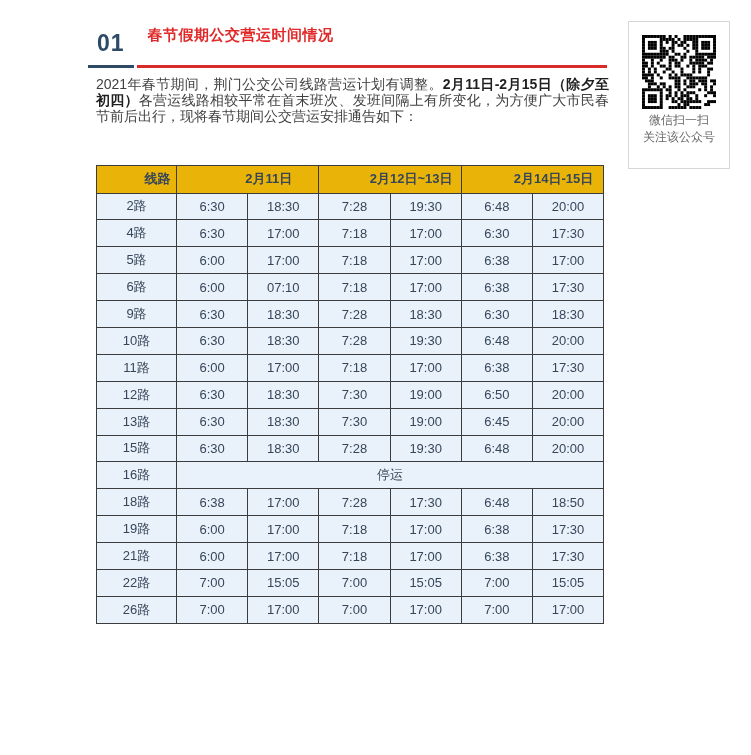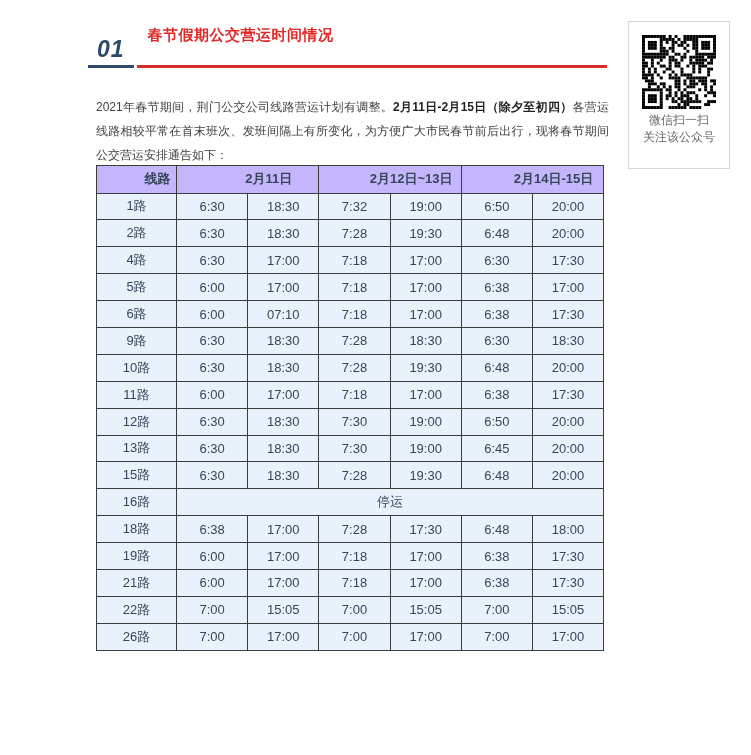--- a/index.html
+++ b/index.html
@@ -25,47 +25,46 @@
     top: 26px;
     width: 519px;
     display: flex;
     align-items: stretch;
   }
   .section-num {
     font-size: 23px;
     font-weight: bold;
     color: #2d4a66;
     border-bottom: 3px solid #2d4a66;
-    padding: 0 9px 2px 9px;
+    padding: 0 9px 8px 9px;
     letter-spacing: 1px;
     display: flex;
     align-items: flex-end;
-    font-style: italic;
   }
   .section-title {
     flex: 1;
     font-size: 15px;
     font-weight: bold;
     color: #e02a2a;
     border-bottom: 3px solid #d92b2b;
     padding: 0 0 20px 11px;
     margin-left: 3px;
     display: flex;
     align-items: flex-end;
     letter-spacing: 0.5px;
   }
 
   
   .intro {
     position: absolute;
     left: 96px;
-    top: 83px;
+    top: 62px;
     width: 513px;
-    font-size: 12px;
-    line-height: 24px;
+    font-size: 14px;
+    line-height: 16px;
     color: #404040;
     text-align: justify;
   }
   .intro strong { color: #1f1f1f; }
 
   
   table.schedule {
     position: absolute;
     left: 96px;
     top: 165px;
@@ -78,21 +77,21 @@
   }
   table.schedule th, table.schedule td {
     border: 1px solid #3c3c3c;
     padding: 0;
     overflow: hidden;
     white-space: nowrap;
   }
   table.schedule th {
     height: 26.5px;
     font-weight: bold;
-    background: #c4b5fd;
+    background: #eab308;
     padding-left: 42px;
   }
   table.schedule td {
     height: 25.9px;
     font-weight: normal;
     background: #e9f1fa;
   }
   col.c-route { width: 80px; }
   col.c-time  { width: 71.2px; }
 
@@ -143,29 +142,20 @@
     <thead>
       <tr>
         <th>线路</th>
         <th colspan="2">2月11日</th>
         <th colspan="2">2月12日~13日</th>
         <th colspan="2">2月14日-15日</th>
       </tr>
     </thead>
     <tbody id="schedule-body">
         <tr>
-          <td>1路</td>
-          <td>6:30</td>
-          <td>18:30</td>
-          <td>7:32</td>
-          <td>19:00</td>
-          <td>6:50</td>
-          <td>20:00</td>
-        </tr>
-        <tr>
           <td>2路</td>
           <td>6:30</td>
           <td>18:30</td>
           <td>7:28</td>
           <td>19:30</td>
           <td>6:48</td>
           <td>20:00</td>
         </tr>
         <tr>
           <td>4路</td>
@@ -252,21 +242,21 @@
           <td>16路</td>
           <td colspan="6">停运</td>
         </tr>
         <tr>
           <td>18路</td>
           <td>6:38</td>
           <td>17:00</td>
           <td>7:28</td>
           <td>17:30</td>
           <td>6:48</td>
-          <td>18:00</td>
+          <td>18:50</td>
         </tr>
         <tr>
           <td>19路</td>
           <td>6:00</td>
           <td>17:00</td>
           <td>7:18</td>
           <td>17:00</td>
           <td>6:38</td>
           <td>17:30</td>
         </tr>

